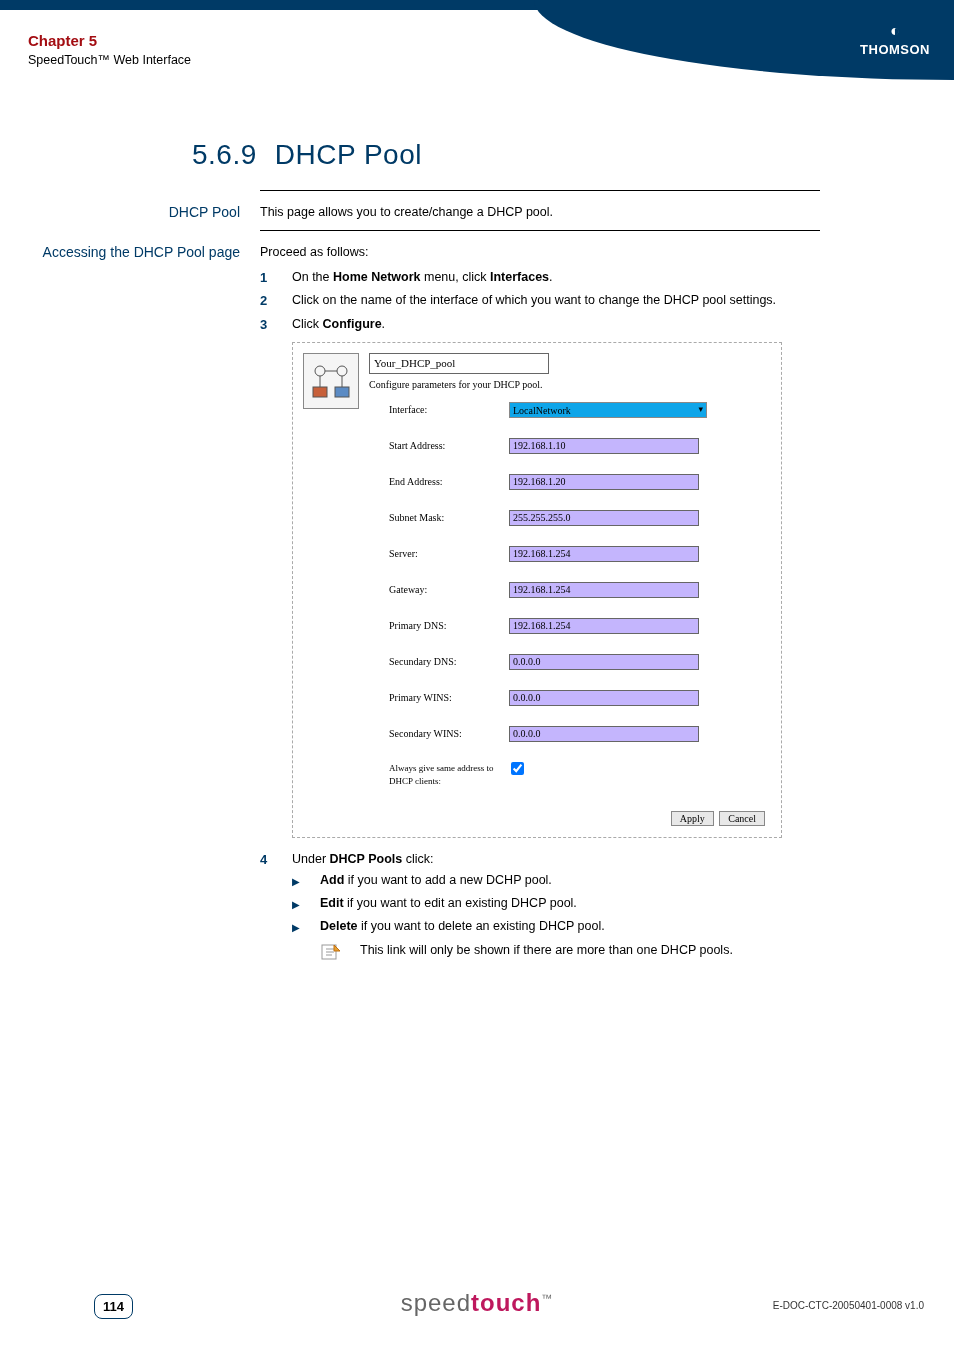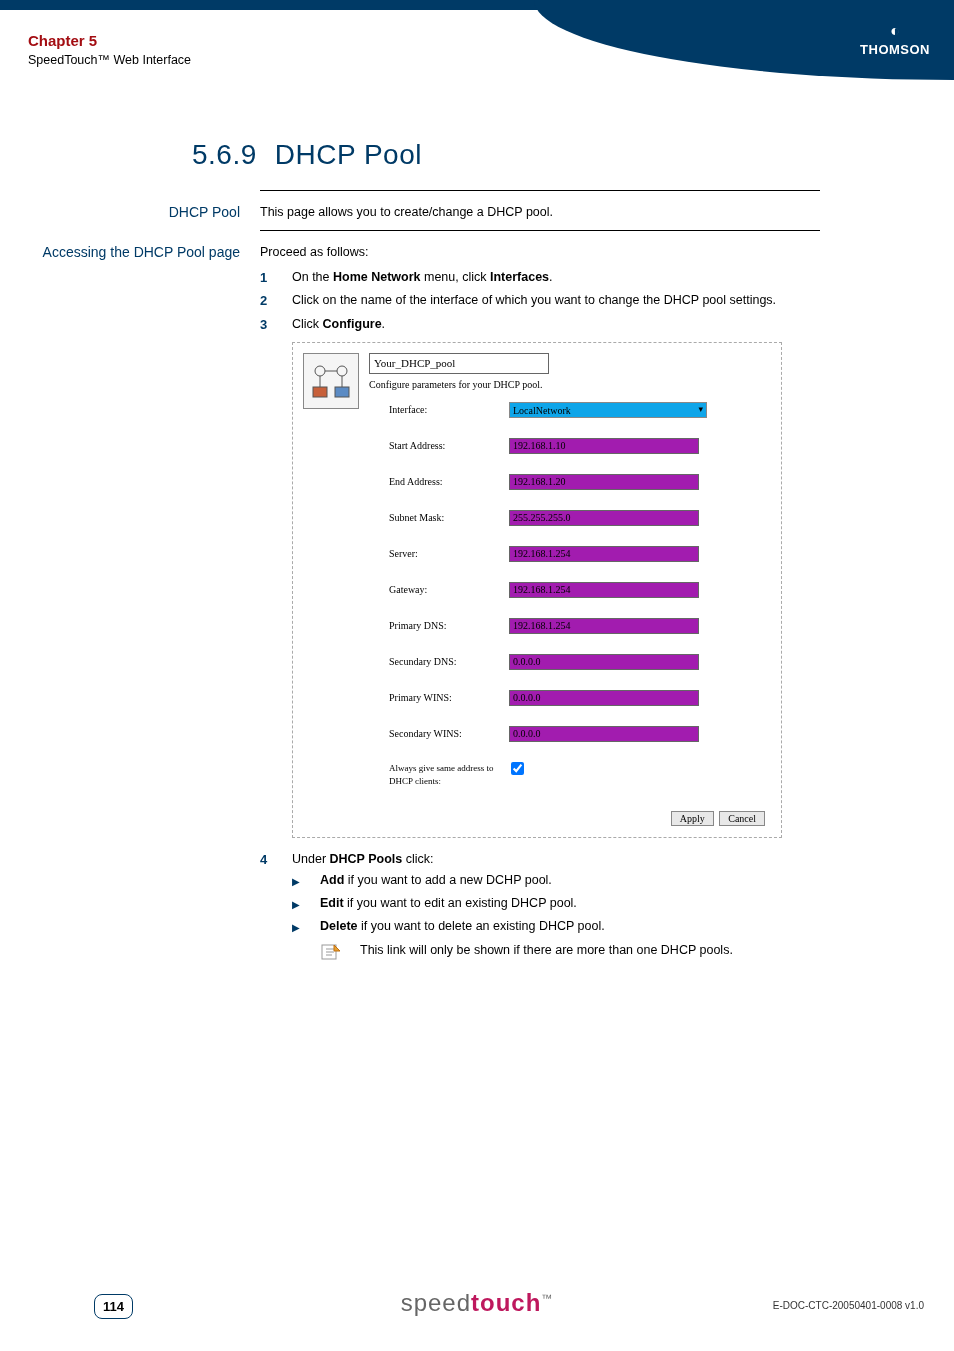--- a/index.html
+++ b/index.html
@@ -42,21 +42,21 @@
   .ss-top { display: flex; }
   .ss-icon-box { width: 56px; height: 56px; border: 1px solid #888; margin-right: 10px; display:flex; align-items:center; justify-content:center; font-size:10px; color:#666; background:#f5f5f5;}
   .ss-title-col { flex: 1; }
   .ss-pool-name { border: 1px solid #666; padding: 1px 4px; font-size: 11px; display: inline-block; min-width: 180px; font-family: Verdana;}
   .ss-pool-desc { font-size: 10px; margin-top: 3px; font-family: Verdana;}
   .ss-config-head { font-size: 10px; font-weight: bold; margin-top: 14px; margin-left: 6px; font-family: Verdana;}
   .ss-config-head::before { content: "•"; margin-right: 6px; }
   .ss-form { margin-top: 10px; margin-left: 20px; }
   .ss-row { display: flex; align-items: flex-start; margin-bottom: 20px; font-size: 10px; font-family: Verdana;}
   .ss-lbl { width: 120px; }
-  .ss-input { border: 1px solid #666; height: 16px; width: 190px; padding: 0 3px; font-size: 10px; font-family: Verdana; background:#a21caf;}
+  .ss-input { border: 1px solid #666; height: 16px; width: 190px; padding: 0 3px; font-size: 10px; font-family: Verdana; background:#c4b5fd;}
   .ss-select { border: 1px solid #888; height: 16px; width: 198px; padding: 0 3px; font-size: 10px; font-family: Verdana; background:#0ea5e9; position:relative;}
   .ss-select::after { content:"▾"; position:absolute; right:3px; top:0; font-size:9px;}
   .ss-val { font-size: 10px; }
   .ss-check { margin-left: 2px; }
   .ss-buttons { text-align: right; margin-top: 12px; padding-right: 6px; }
   .ss-btn { font-size: 10px; padding: 1px 8px; border: 1px solid #888; background: #e8e8e8; margin-left: 2px; font-family: Verdana;}
   
   .footer { position: absolute; bottom: 28px; left: 0; right: 0; height: 40px; }
   .page-num-box { position: absolute; left: 94px; bottom: 4px; border: 1.5px solid #003a66; border-radius: 8px; padding: 4px 8px; font-weight: bold; color: #000; font-size: 13px; }
   .brand-footer { position: absolute; left: 0; right: 0; text-align: center; bottom: 6px; color: #666; font-size: 24px; letter-spacing: 1px; font-family: "Century Gothic", Verdana, sans-serif;}

